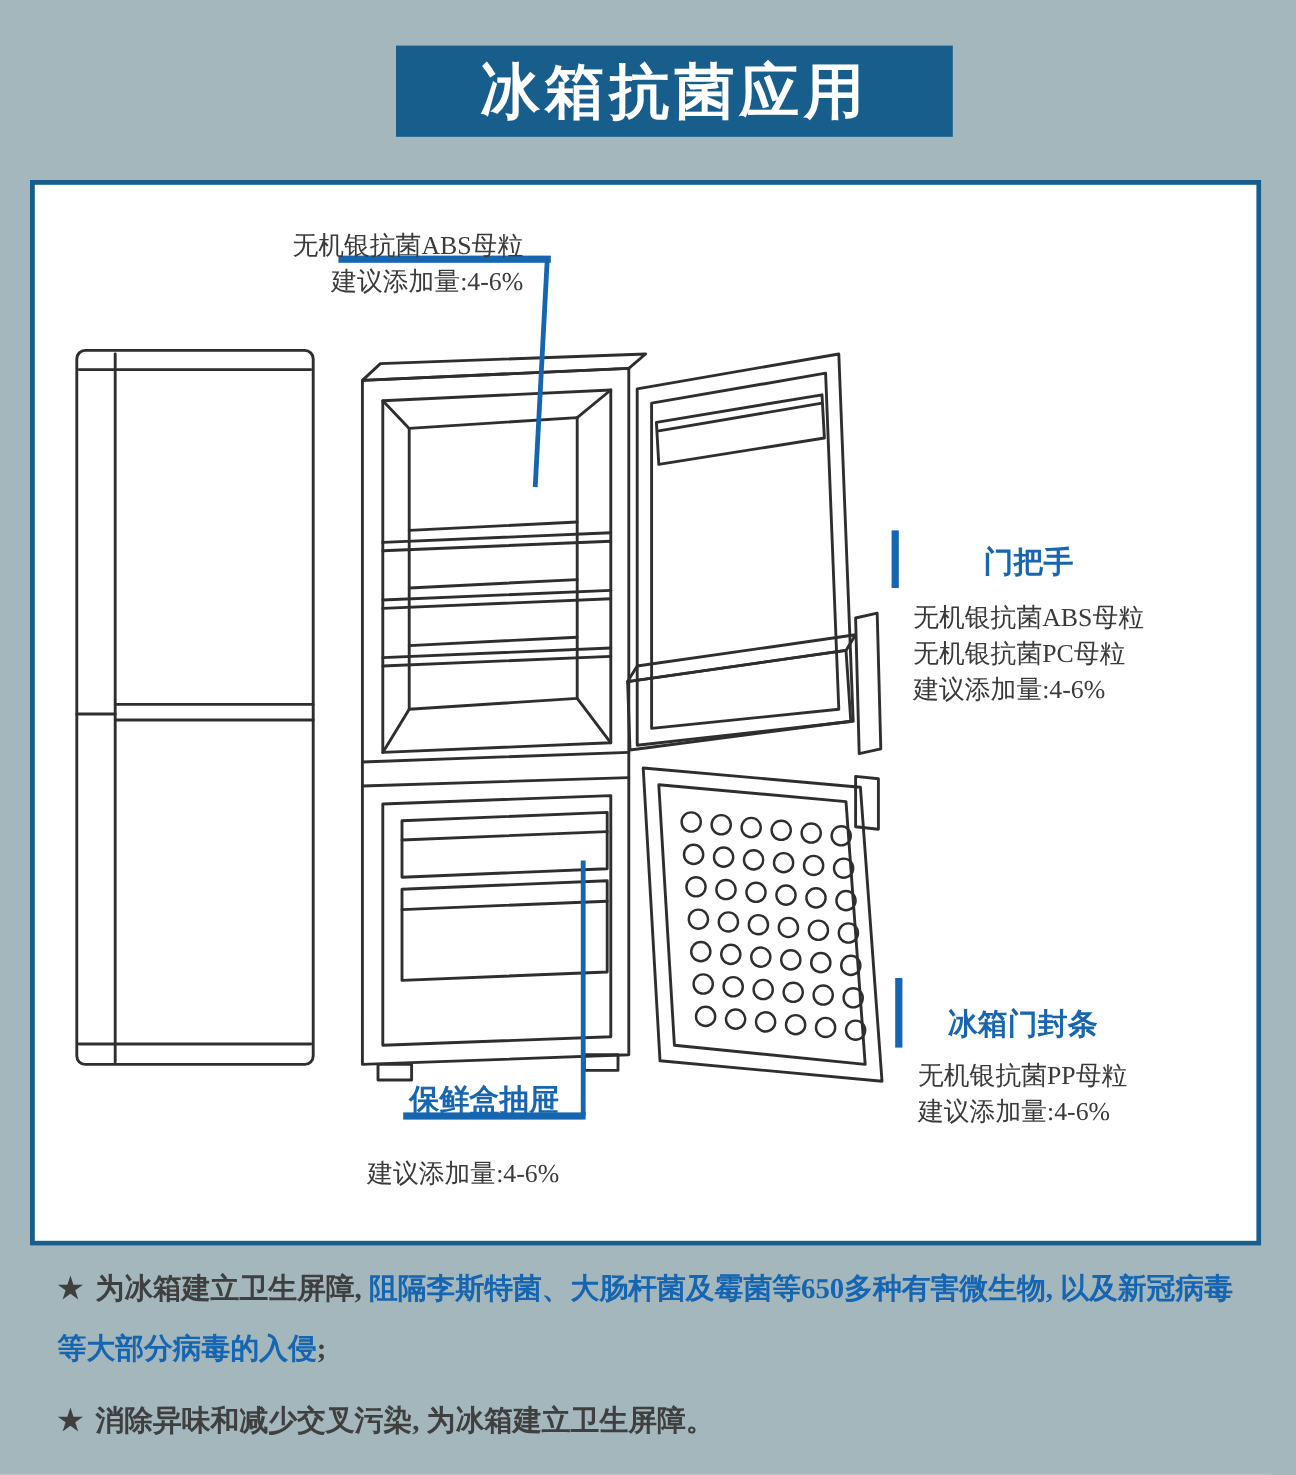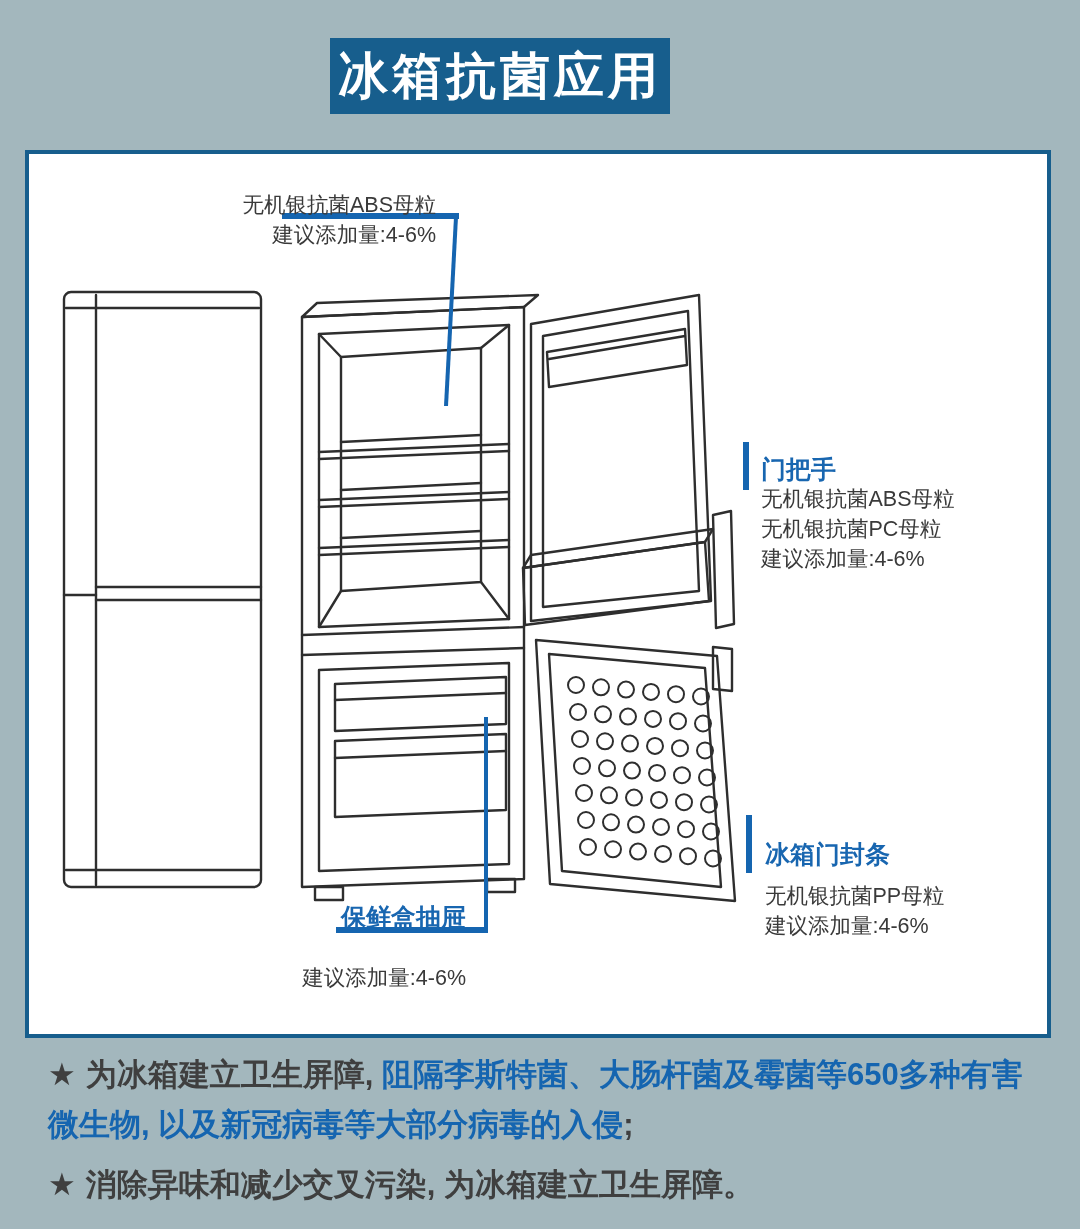--- a/index.html
+++ b/index.html
@@ -2,46 +2,46 @@
 <html><head>
 <meta charset="utf-8">
 <style>
   html,body{margin:0;padding:0;}
   body{
     width:1080px;height:1229px;position:relative;overflow:hidden;
     background:#a3b7bd;
     font-family:"Liberation Sans","DejaVu Sans",sans-serif;
   }
   .banner{
-    position:absolute;left:330px;top:38px;width:340px;height:76px;
+    position:absolute;left:330px;top:38px;width:464px;height:76px;
     background:#175e8d;color:#ffffff;text-align:center;line-height:76px;
     font-size:50px;font-weight:bold;letter-spacing:4px;
   }
   .content-box{
     position:absolute;left:25px;top:150px;width:1026px;height:888px;
     background:#ffffff;border:4px solid #175e8d;box-sizing:border-box;
   }
   .diagram-svg{position:absolute;left:0;top:0;width:1018px;height:880px;}
   .line-art{stroke:#2e2e2e;stroke-width:2.4;fill:none;stroke-linejoin:round;stroke-linecap:round;}
   .leader{stroke:#1565b0;stroke-width:4;fill:none;}
   .leader-bar{fill:#1565b0;stroke:none;}
   .holes circle{stroke:#2e2e2e;stroke-width:2;fill:none;}
   .callout{position:absolute;}
   .callout .label{font-size:25px;font-weight:bold;color:#1866b0;line-height:28px;}
-  .callout .line{font-size:21.5px;color:#3a3a3a;line-height:30px;}
+  .callout .line{font-size:21.5px;color:#3a3a3a;line-height:30px;font-family:Liberation Serif, serif;}
   .co-liner{left:162px;top:186px;width:270px;text-align:right;}
   .co-liner .label{margin-bottom:10px;}
   .co-handle{left:757px;top:450px;text-align:left;}
-  .co-handle .label{line-height:30px;}
+  .co-handle .label{margin-bottom:16px;line-height:30px;text-align:center;}
   .co-seal{left:761px;top:835px;text-align:left;}
-  .co-seal .label{margin-bottom:12px;line-height:30px;}
+  .co-seal .label{margin-bottom:12px;line-height:30px;text-align:center;}
   .co-drawer{left:180px;top:899px;width:282px;text-align:right;}
   .co-drawer .label{margin-bottom:32px;}
   .footnotes{position:absolute;left:48px;top:1050px;width:1000px;}
-  .footnotes p{margin:0 0 10px 0;font-size:31px;font-weight:bold;line-height:50px;color:#3f3f3f;}
+  .footnotes p{margin:0 0 10px 0;font-size:24px;font-weight:bold;line-height:50px;color:#3f3f3f;font-family:Liberation Serif, serif;}
   .footnotes .em{color:#1565b0;}
   .footnotes .star{margin-right:10px;}
 </style>
 </head>
 <body>
 
 <div class="banner">
   <span>冰箱抗菌应用</span>
 </div>
 

